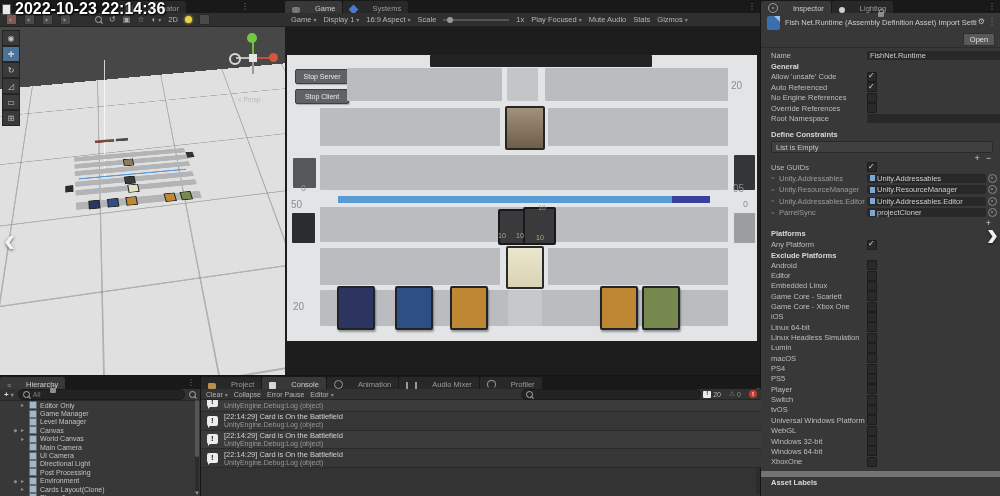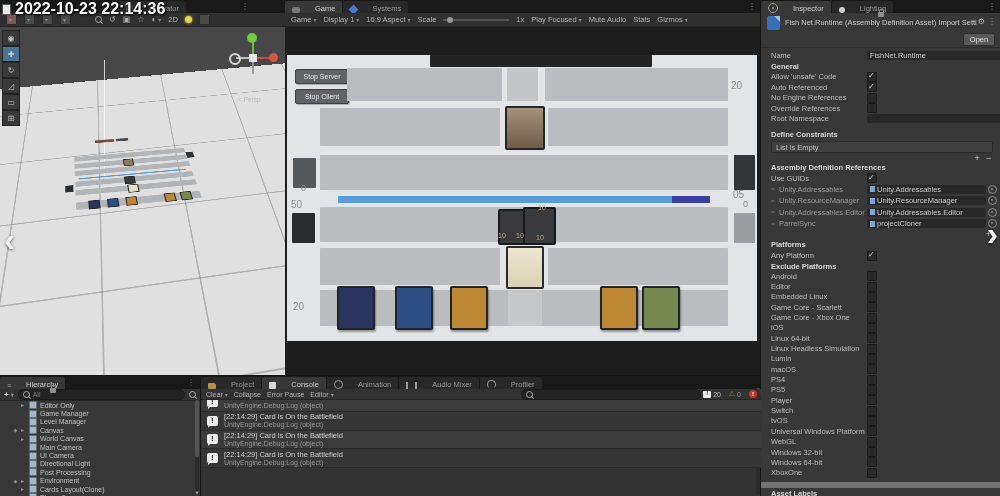--- a/index.html
+++ b/index.html
@@ -255,21 +255,21 @@
 
         <div class="gbar" style="left:33px;top:53px;width:180px;height:38px"></div>
         <div class="gslot sepia" style="left:218px;top:51px;width:36px;height:40px;border:2px solid #262626;border-radius:2px"></div>
         <div class="gbar" style="left:261px;top:53px;width:180px;height:38px"></div>
 
         <div class="gbar" style="left:33px;top:100px;width:408px;height:35px"></div>
         <div class="gslot" style="left:6px;top:103px;width:23px;height:30px;background:#55585a"></div>
         <div class="gslot" style="left:447px;top:100px;width:21px;height:35px;background:#333538"></div>
         <div class="gnum" style="left:14px;top:128px;font-size:9px">0</div>
         <div class="gnum" style="left:4px;top:144px">50</div>
-        <div class="gnum" style="left:446px;top:134px">05</div>
+        <div class="gnum" style="left:446px;top:128px">05</div>
         <div class="gnum" style="left:456px;top:144px;font-size:9px">0</div>
 
         <div class="bluebar">
           <span style="position:absolute;left:0;top:0;width:100%;height:100%;background:#5b9bd5"></span>
           <span class="seg" style="background:#3b3f9e"></span>
         </div>
 
         <div class="gbar" style="left:33px;top:152px;width:408px;height:35px"></div>
         <div class="gslot" style="left:5px;top:158px;width:23px;height:30px;background:#2a2c2e"></div>
         <div class="gslot" style="left:447px;top:158px;width:21px;height:30px;background:#9b9da0"></div>
@@ -549,21 +549,20 @@
       <span class="ifield"></span>
     </div>
 
     <div class="ihdr" style="margin-top:5px">Define Constraints</div>
     <div class="listbox">List is Empty</div>
     <div class="pmrow">
       <span>+</span>
       <span>−</span>
     </div>
 
-    <div class="ihdr">Assembly Definition References</div>
     <div class="irow">
       <span class="lbl">Use GUIDs</span>
       <span class="cb" data-checked="true"></span>
     </div>
     <div>
 
         <div class="refrow">
           <span class="handle">=</span>
           <span class="rlbl">Unity.Addressables</span>
           <span class="ifield" style="margin-right:0">

